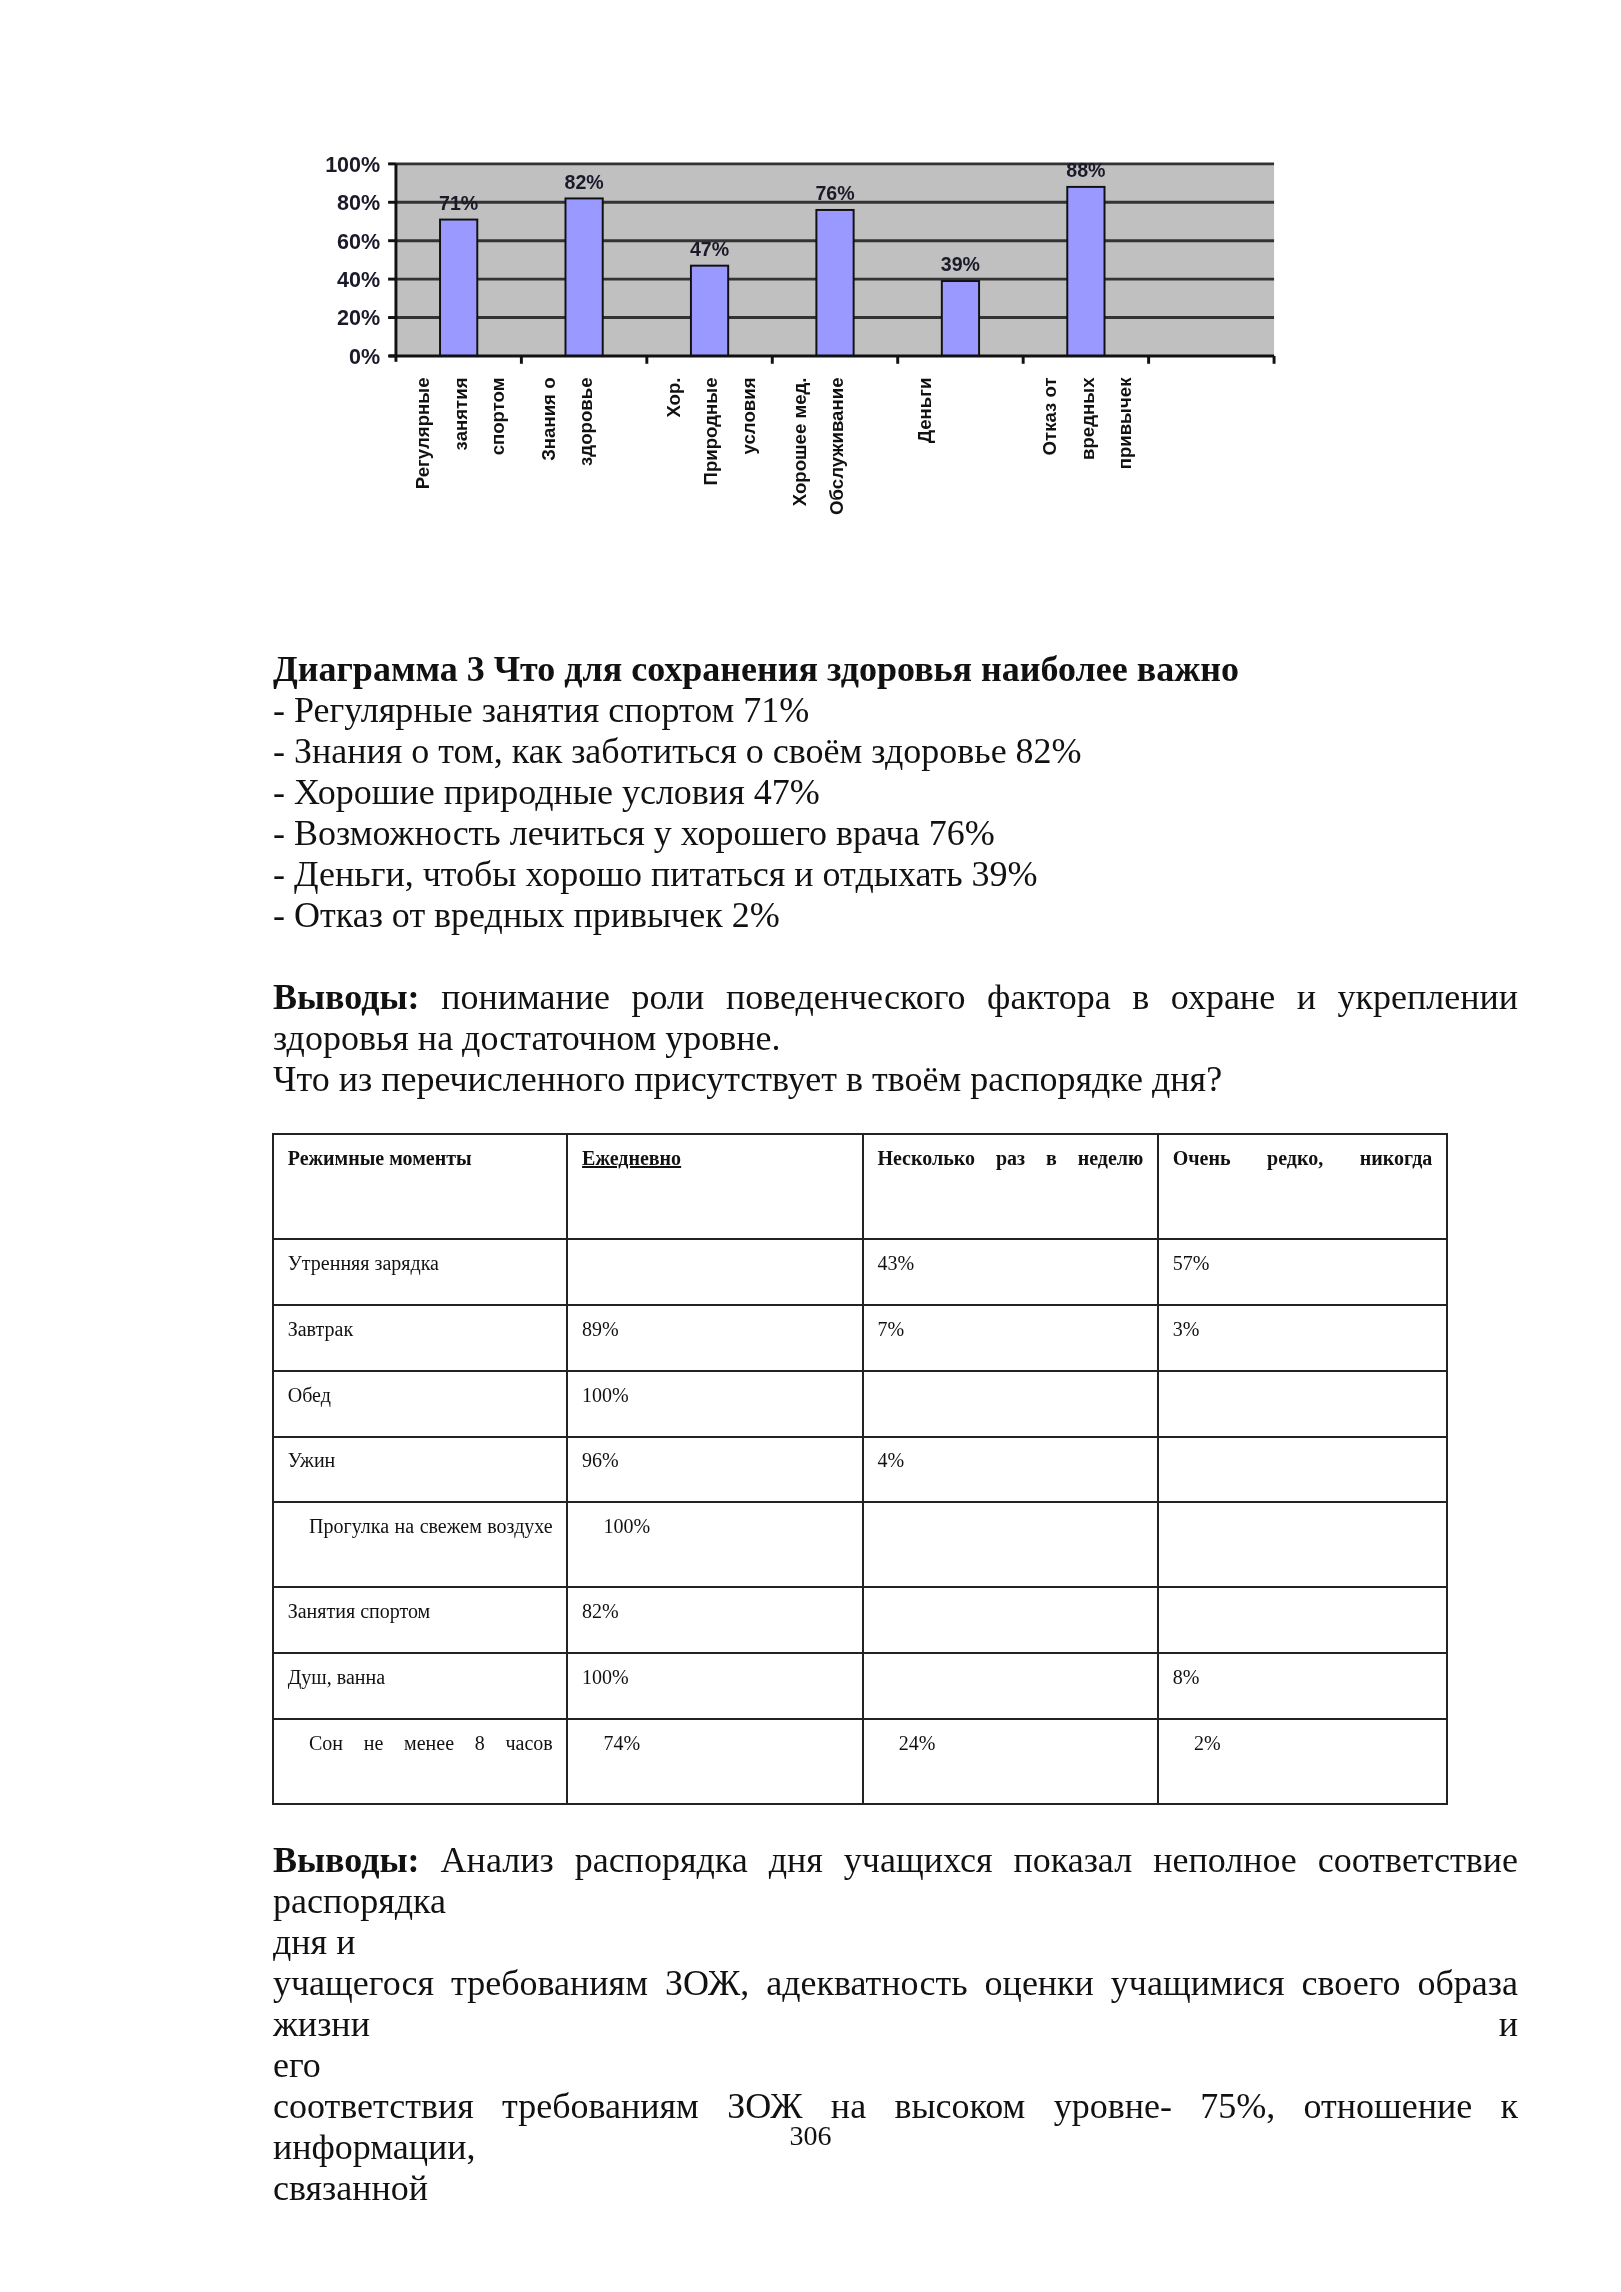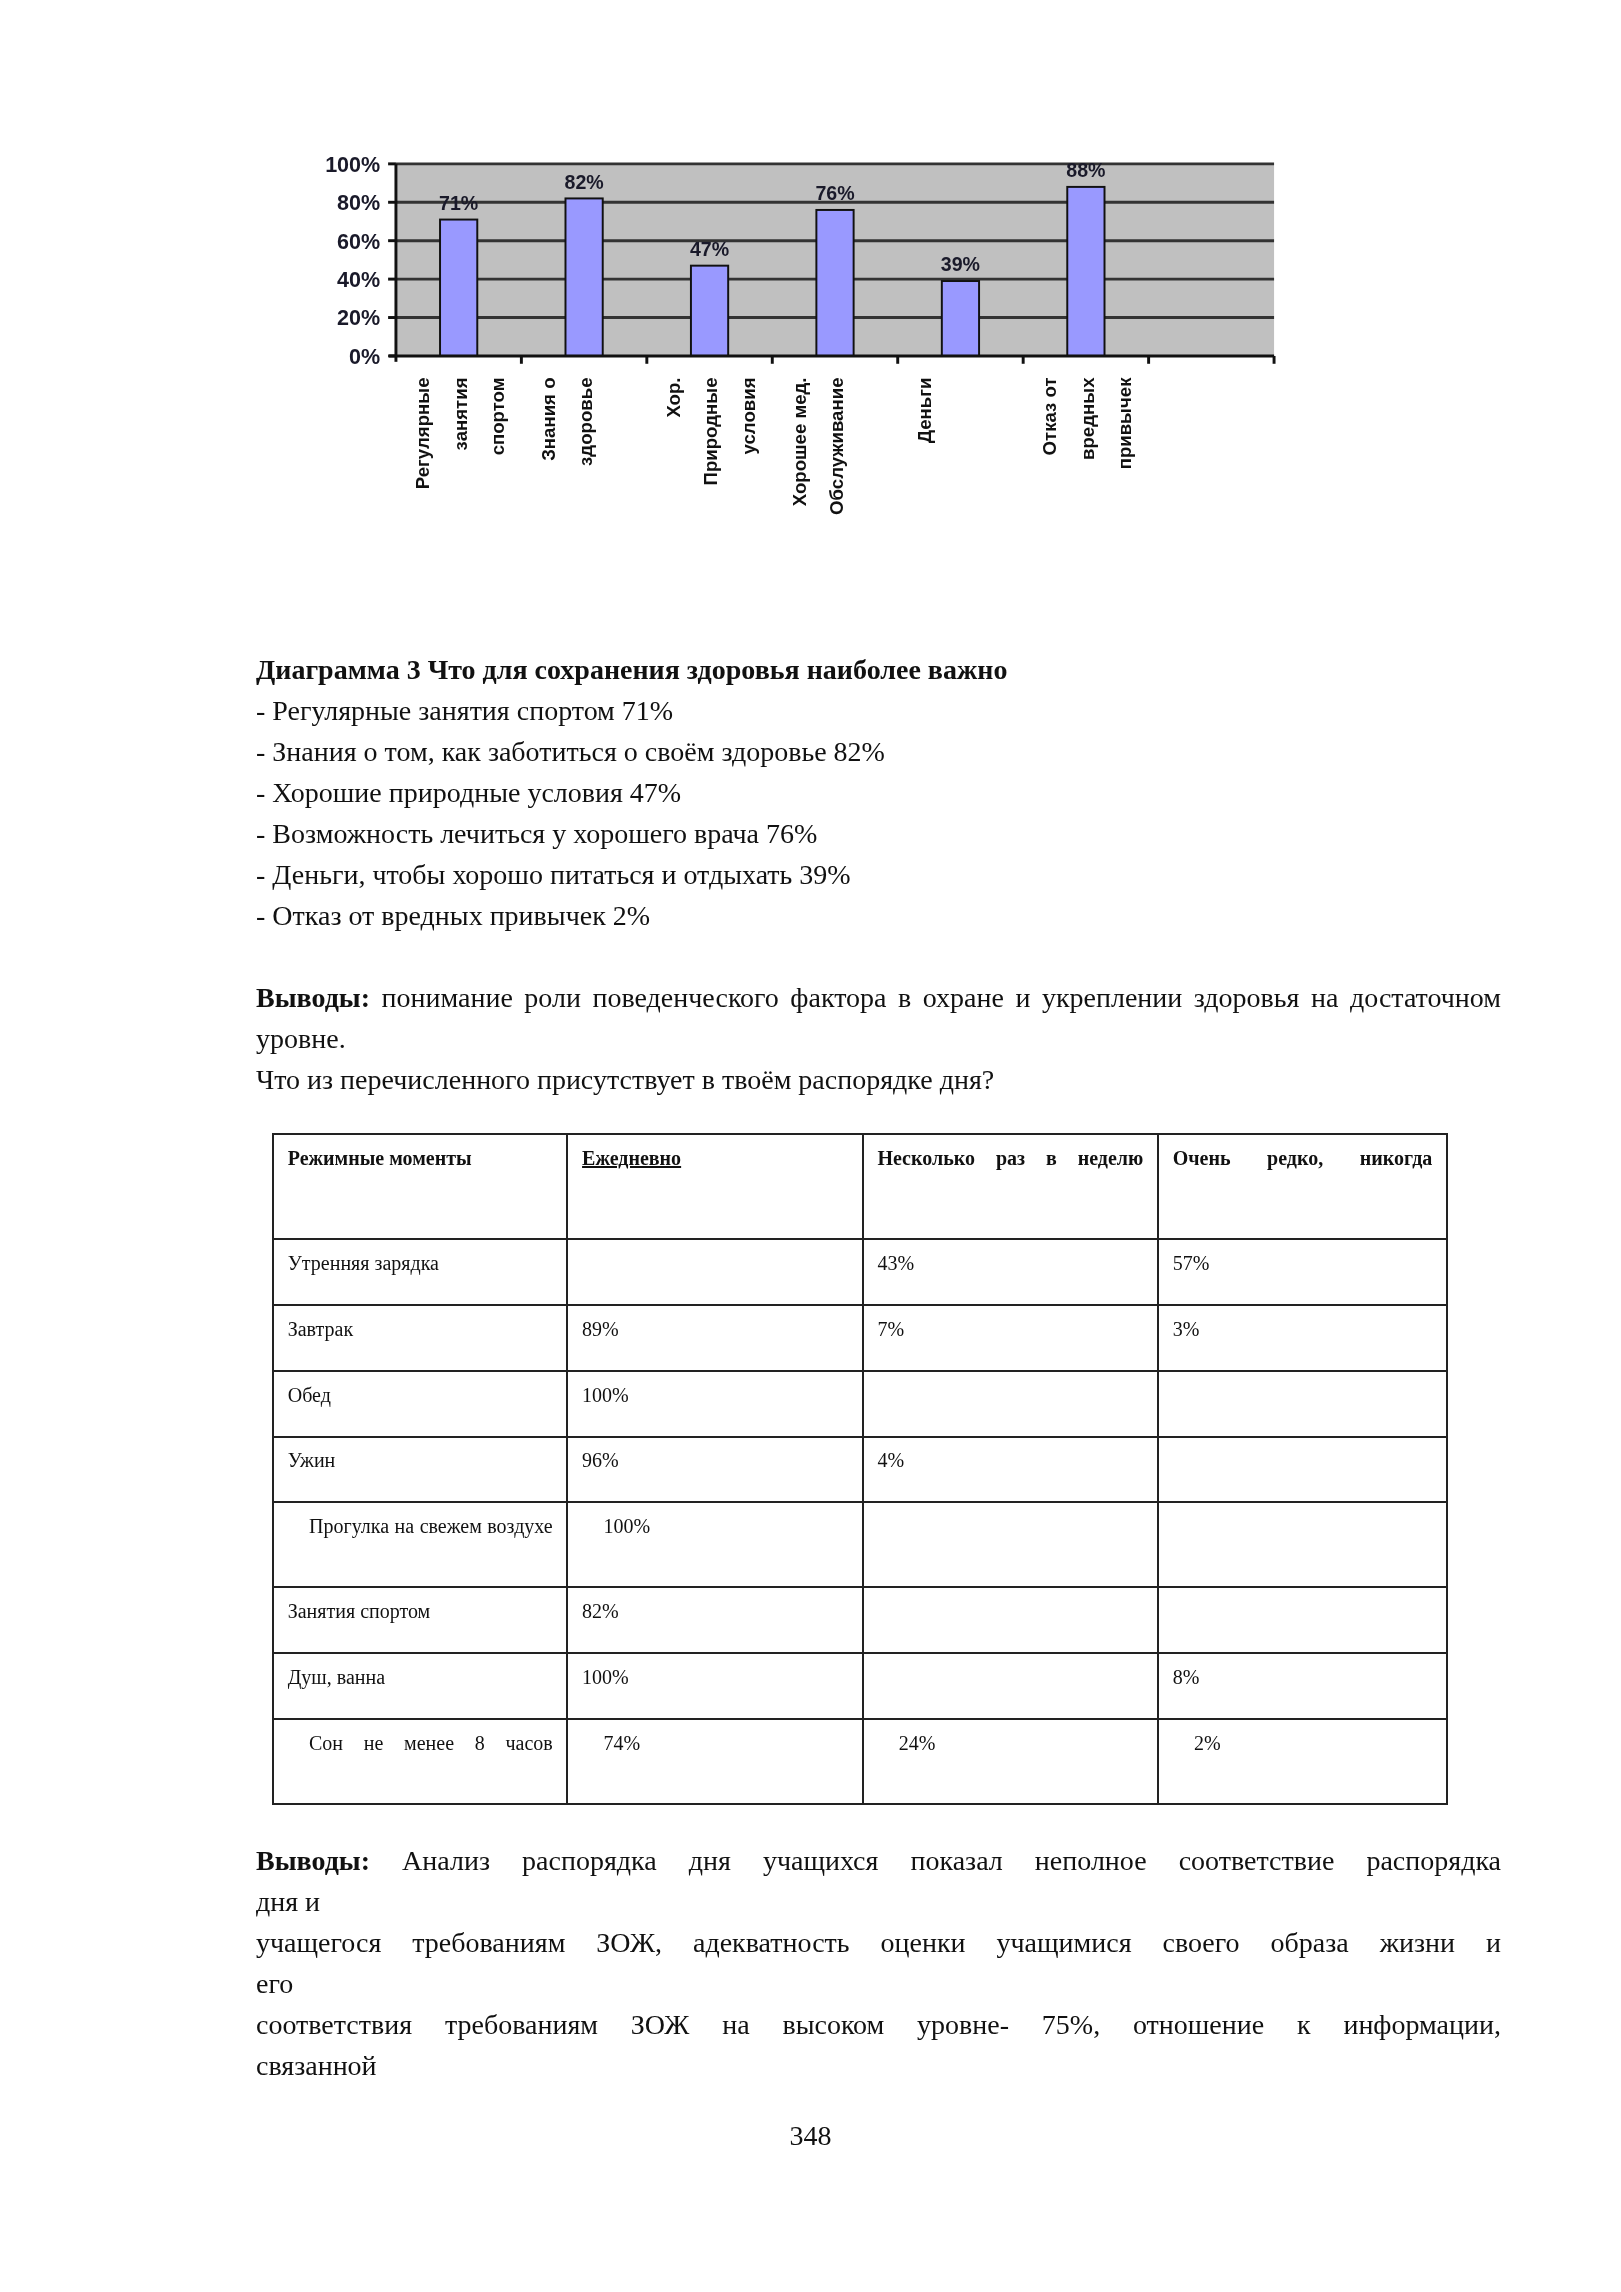--- a/index.html
+++ b/index.html
@@ -1,20 +1,20 @@
 <!DOCTYPE html>
 <html><head>
 <meta charset="utf-8">
 <style>
   html, body { margin: 0; padding: 0; background: #ffffff; }
   body { width: 1621px; height: 2293px; position: relative; overflow: hidden;
          font-family: "Liberation Serif", "DejaVu Serif", serif; color: #111; }
   #chart { position: absolute; left: 0; top: 0; width: 1621px; height: 608px; }
   .chart-sans { font-family: "Liberation Sans", "DejaVu Sans", sans-serif; font-weight: bold; }
-  .txt { position: absolute; left: 256px; width: 1245px; font-size: 28px; line-height: 41px; }
+  .txt { position: absolute; left: 273px; width: 1245px; font-size: 36px; line-height: 41px; }
   .bold { font-weight: bold; }
   .justify { text-align: justify; }
   #caption { top: 649px; }
   #conclusion1 { top: 977px; }
   #conclusion2 { top: 1840px; }
   table.schedule { position: absolute; left: 272px; top: 1133px; width: 1176px;
                    border-collapse: collapse; font-size: 20px; line-height: 41px; }
   table.schedule td, table.schedule th { border: 2px solid #222; vertical-align: top;
                    padding: 2.9px 13.7px 0 13.7px; text-align: left; }
   table.schedule th { font-weight: bold; height: 100px; }
@@ -172,14 +172,14 @@
 
 <div id="conclusion2" class="txt">
   <div class="justify" style="text-align-last: justify;"><span class="bold">Выводы:</span><span> Анализ распорядка дня учащихся показал неполное соответствие распорядка</span></div>
   <div>дня и</div>
   <div class="spread">учащегося требованиям ЗОЖ, адекватность оценки учащимися своего образа жизни и</div>
   <div>его</div>
   <div class="spread">соответствия требованиям ЗОЖ на высоком уровне- 75%, отношение к информации,</div>
   <div>связанной</div>
 </div>
 
-<div id="page-number">348</div>
+<div id="page-number">306</div>
 
 
 </body></html>

